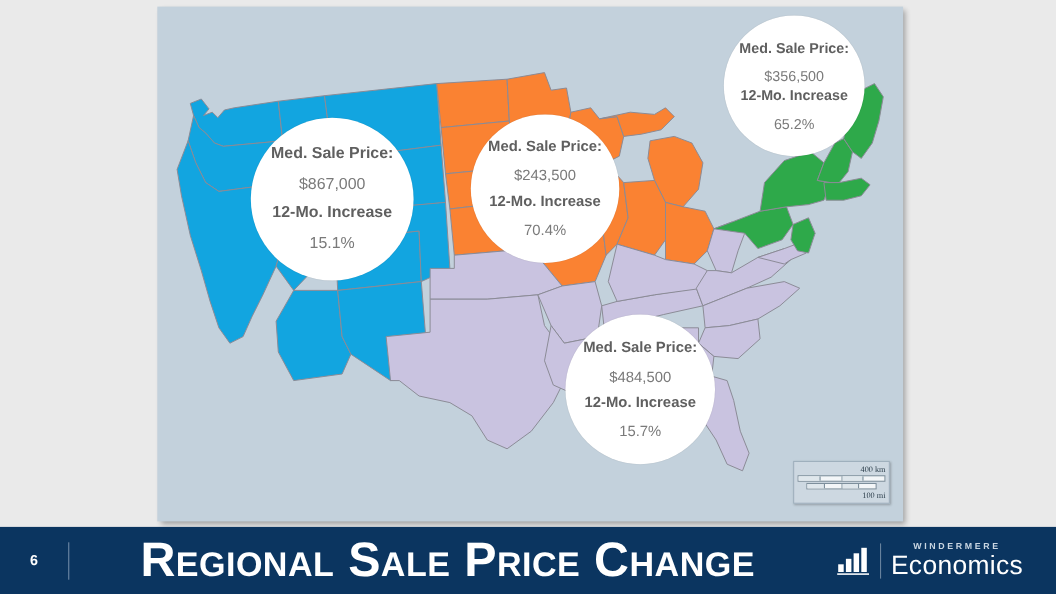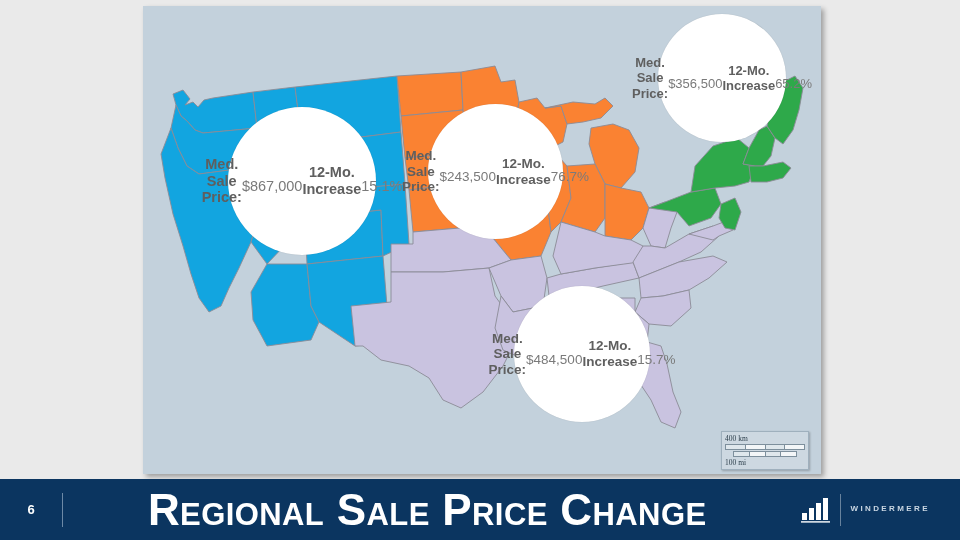--- a/index.html
+++ b/index.html
@@ -18,41 +18,41 @@
     position:absolute;left:143px;top:6px;width:678px;height:468px;
     background:#c3d1dc;
     box-shadow:3px 3px 5px rgba(0,0,0,.32);
     overflow:hidden;
   }
   #map-svg{position:absolute;left:0;top:0;width:678px;height:468px;}
 
   
   .bubble{
     position:absolute;border-radius:50%;background:#ffffff;
-    display:flex;flex-direction:row;align-items:center;justify-content:center;
+    display:flex;flex-direction:column;align-items:center;justify-content:center;
     text-align:center;color:#6b6b6b;line-height:1.16;
     box-shadow:0 0 1px rgba(0,0,0,.18);
   }
   .b-label{font-weight:bold;color:#5f5f5f;}
   .b-value{font-weight:normal;color:#7a7a7a;margin-top:11px;}
   .b-gap{height:.55em;}
 
   #bubble-west{left:85px;top:101px;width:148px;height:148px;font-size:14.5px;}
   #bubble-midwest{left:285px;top:98px;width:135px;height:135px;font-size:13.5px;}
   #bubble-northeast{left:515px;top:8px;width:128px;height:128px;font-size:13px;}
   #bubble-south{left:371px;top:280px;width:136px;height:136px;font-size:13.5px;}
   #bubble-northeast .b-gap{height:.18em;}
 
   
   #scale-bar{
-    position:absolute;right:12px;bottom:4px;width:80px;
+    position:absolute;right:12px;bottom:16px;width:80px;
     background:#cdd8e1;border:1px solid #9fb0bd;
     padding:2px 3px 2px 3px;
     font-family:"Liberation Serif",serif;font-size:7.5px;color:#2b3d4a;
-    text-align:left;box-shadow:1px 1px 2px rgba(0,0,0,.25);
+    text-align:right;box-shadow:1px 1px 2px rgba(0,0,0,.25);
   }
   .scale-ruler{
     height:4px;margin:1px 0;border:1px solid #7d8f9c;background:#f3f6f8;
     display:flex;
   }
   .scale-ruler i{flex:1;border-right:1px solid #7d8f9c;}
   .scale-ruler i:last-child{border-right:none;}
   .scale-ruler i.on{background:#dfe7ec;}
   .ruler-short{width:62px;margin:1px auto;}
 
@@ -201,21 +201,21 @@
       <div class="b-gap"></div>
       <div class="b-label">12-Mo. Increase</div>
       <div class="b-value">15.1%</div>
     </div>
 
     <div class="bubble" id="bubble-midwest">
       <div class="b-label">Med. Sale Price:</div>
       <div class="b-value">$243,500</div>
       <div class="b-gap"></div>
       <div class="b-label">12-Mo. Increase</div>
-      <div class="b-value">76.7%</div>
+      <div class="b-value">70.4%</div>
     </div>
 
     <div class="bubble" id="bubble-northeast">
       <div class="b-label">Med. Sale Price:</div>
       <div class="b-value">$356,500</div>
       <div class="b-gap"></div>
       <div class="b-label">12-Mo. Increase</div>
       <div class="b-value">65.2%</div>
     </div>
 
@@ -257,17 +257,18 @@
           <rect x="1" y="16" width="5" height="7"></rect>
           <rect x="8" y="11" width="5" height="12"></rect>
           <rect x="15" y="6" width="5" height="17"></rect>
           <rect x="22" y="1" width="5" height="22"></rect>
           <rect x="0" y="24.2" width="29" height="1.4"></rect>
         </g>
       </svg>
       <div id="brand-divider"></div>
       <div id="brand-text">
         <div id="brand-top">WINDERMERE</div>
+        <div id="brand-bottom">Economics</div>
       </div>
     </div>
   </div>
 
 </div>
 
 </body></html>

